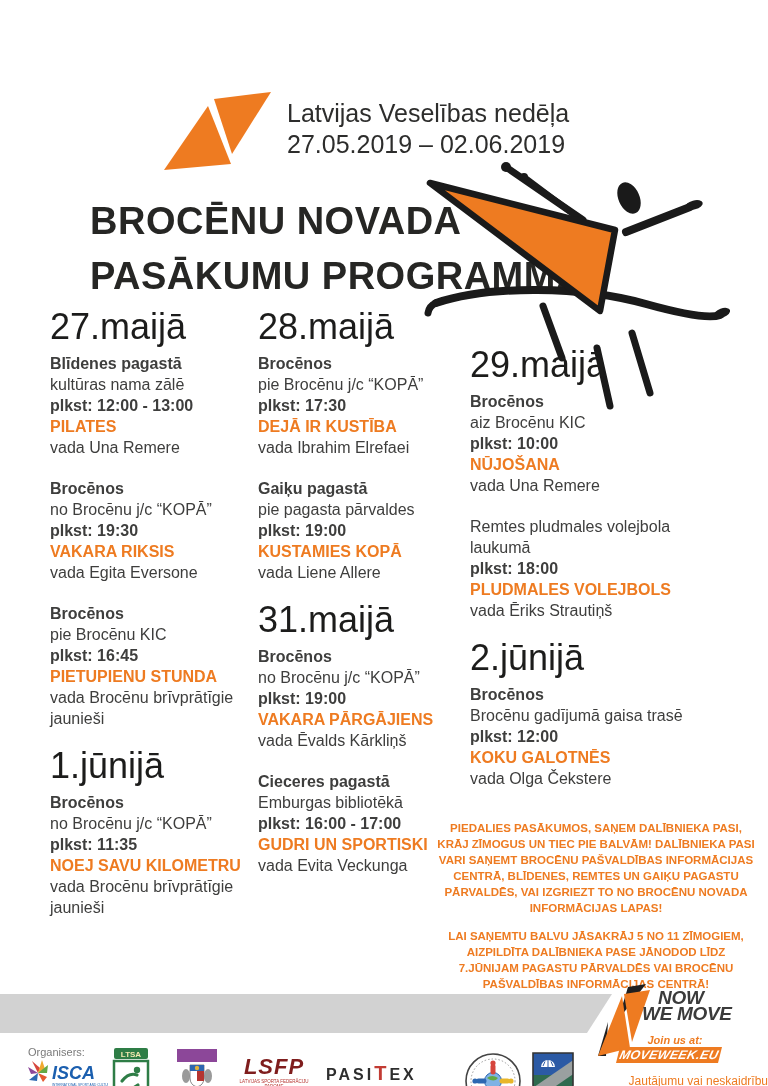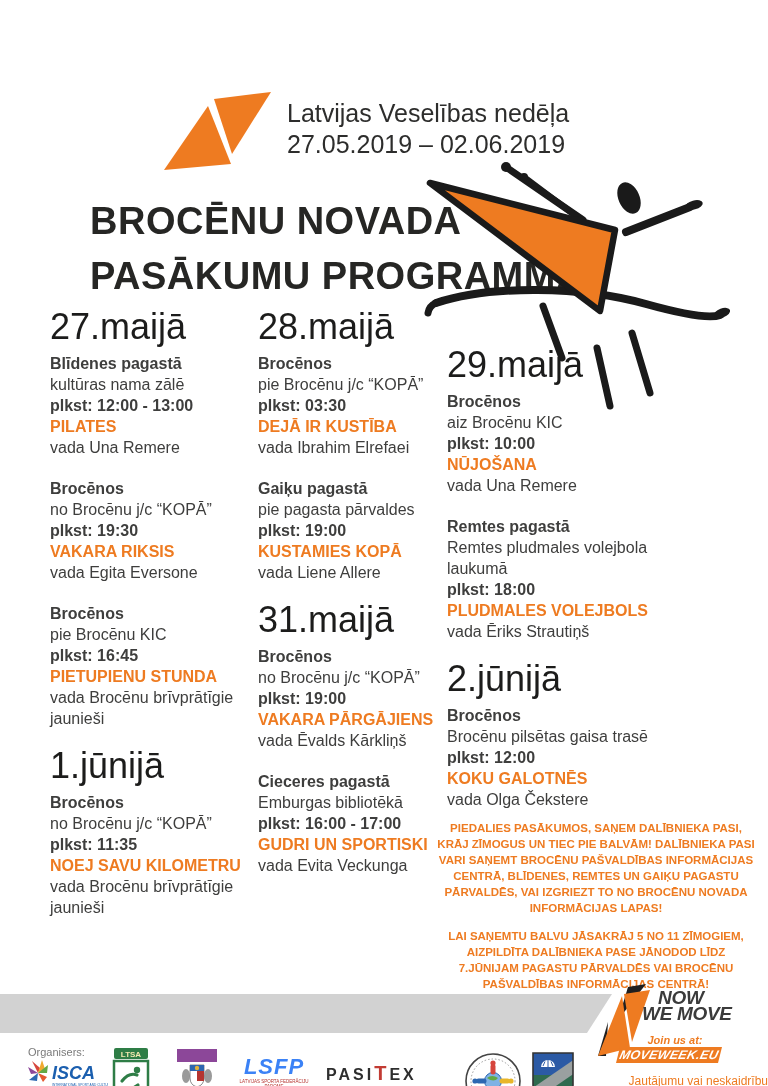--- a/index.html
+++ b/index.html
@@ -10,21 +10,21 @@
   
   .hdr-logo{position:absolute;left:158px;top:36px;width:120px;height:102px;}
   .hdr-text{position:absolute;left:287px;top:50px;font-size:25px;line-height:31px;color:#2d2d2c;}
   .main-title{position:absolute;left:90px;top:146px;font-size:38px;line-height:55px;
     font-weight:bold;color:#262624;letter-spacing:.5px;}
   .runner{position:absolute;left:420px;top:110px;width:348px;height:265px;}
   
   .col{position:absolute;font-size:16px;line-height:21px;}
   .col1{left:50px;top:262px;width:196px;}
   .col2{left:258px;top:262px;width:200px;}
-  .col3{left:447px;top:300px;width:240px;}
+  .col3{left:470px;top:300px;width:240px;}
   .day-h{font-size:36px;line-height:33px;font-weight:normal;color:#1c1c1b;margin:0 0 10px 0;}
   .day{margin-bottom:6px;}
   .event{margin-bottom:20px;}
   .place,.time{font-weight:bold;}
   .etitle{font-weight:bold;color:#ee7b21;}
   
   .notes{position:absolute;left:437px;top:772px;width:318px;text-align:center;
     font-size:11.5px;line-height:16px;font-weight:bold;color:#ee7b21;}
   .notes p{margin:0 0 12px 0;}
   
@@ -46,21 +46,21 @@
   
   .organisers{position:absolute;left:28px;top:998px;font-size:11px;color:#7a7a7a;}
   .logo{position:absolute;}
   .isca{left:28px;top:1012px;}
   .ltsa{left:111px;top:999px;}
   .ministry{left:174px;top:1001px;width:46px;text-align:center;}
   .ministry .mrect{width:40px;height:13px;background:#8c4799;margin:0 auto;}
   .ministry .mname{font-size:5.5px;line-height:6.5px;color:#555;margin-top:2px;}
   .lsfp{left:237px;top:1008px;width:74px;text-align:center;}
   .lsfp .big{font-size:22px;line-height:22px;font-weight:bold;font-style:italic;
-    color:#3b82f6;letter-spacing:1px;}
+    color:#7f1d1d;letter-spacing:1px;}
   .lsfp .tag{font-size:4.5px;color:#b5342f;margin-top:1px;}
   .ervitex{left:326px;top:1014px;width:120px;}
   .ervitex .txt{font-weight:bold;letter-spacing:3px;font-size:16px;color:#2e2e2e;white-space:nowrap;}
   .ervitex .txt .red{color:#c23b33;font-size:20px;}
   .youth{left:464px;top:1004px;}
   .coat{left:531px;top:1003px;}
 </style>
 </head>
 <body>
 
@@ -138,21 +138,21 @@
       </div>
     </div>
   </div>
 
   <div class="col col2">
     <div class="day">
       <div class="day-h">28.maijā</div>
       <div class="event">
         <div class="place">Brocēnos</div>
         <div class="venue">pie Brocēnu j/c “KOPĀ”</div>
-        <div class="time">plkst: 03:30</div>
+        <div class="time">plkst: 17:30</div>
         <div class="etitle">DEJĀ IR KUSTĪBA</div>
         <div class="leader">vada Ibrahim Elrefaei</div>
       </div>
       <div class="event">
         <div class="place">Gaiķu pagastā</div>
         <div class="venue">pie pagasta pārvaldes</div>
         <div class="time">plkst: 19:00</div>
         <div class="etitle">KUSTAMIES KOPĀ</div>
         <div class="leader">vada Liene Allere</div>
       </div>
@@ -180,32 +180,31 @@
     <div class="day">
       <div class="day-h">29.maijā</div>
       <div class="event">
         <div class="place">Brocēnos</div>
         <div class="venue">aiz Brocēnu KIC</div>
         <div class="time">plkst: 10:00</div>
         <div class="etitle">NŪJOŠANA</div>
         <div class="leader">vada Una Remere</div>
       </div>
       <div class="event">
-        <div class="place">Remtes pagastā</div>
         <div class="venue">Remtes pludmales volejbola laukumā</div>
         <div class="time">plkst: 18:00</div>
         <div class="etitle">PLUDMALES VOLEJBOLS</div>
         <div class="leader">vada Ēriks Strautiņš</div>
       </div>
     </div>
     <div class="day">
       <div class="day-h">2.jūnijā</div>
       <div class="event">
         <div class="place">Brocēnos</div>
-        <div class="venue">Brocēnu pilsētas gaisa trasē</div>
+        <div class="venue">Brocēnu gadījumā gaisa trasē</div>
         <div class="time">plkst: 12:00</div>
         <div class="etitle">KOKU GALOTNĒS</div>
         <div class="leader">vada Olga Čekstere</div>
       </div>
     </div>
   </div>
 
   <div class="notes">
     <p>PIEDALIES PASĀKUMOS, SAŅEM DALĪBNIEKA PASI, KRĀJ ZĪMOGUS UN TIEC PIE BALVĀM! DALĪBNIEKA PASI VARI SAŅEMT BROCĒNU PAŠVALDĪBAS INFORMĀCIJAS CENTRĀ, BLĪDENES, REMTES UN GAIĶU PAGASTU PĀRVALDĒS, VAI IZGRIEZT TO NO BROCĒNU NOVADA INFORMĀCIJAS LAPAS!</p>
     <p>LAI SAŅEMTU BALVU JĀSAKRĀJ 5 NO 11 ZĪMOGIEM, AIZPILDĪTA DALĪBNIEKA PASE JĀNODOD LĪDZ 7.JŪNIJAM PAGASTU PĀRVALDĒS VAI BROCĒNU PAŠVALDĪBAS INFORMĀCIJAS CENTRĀ!</p>

